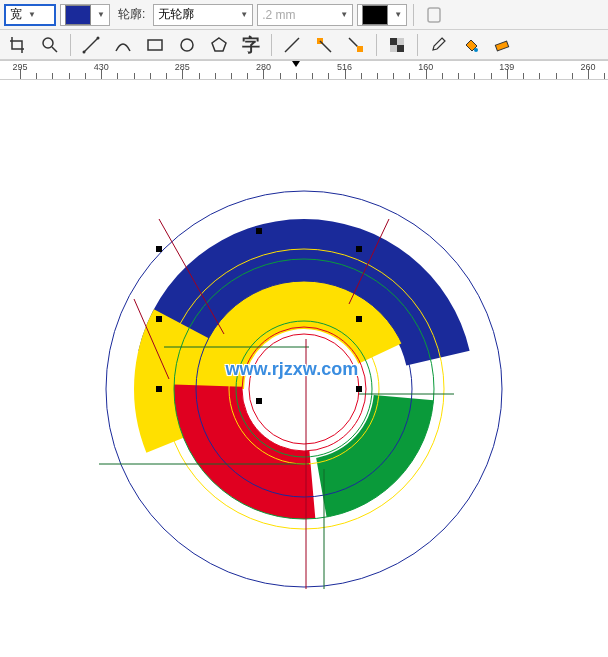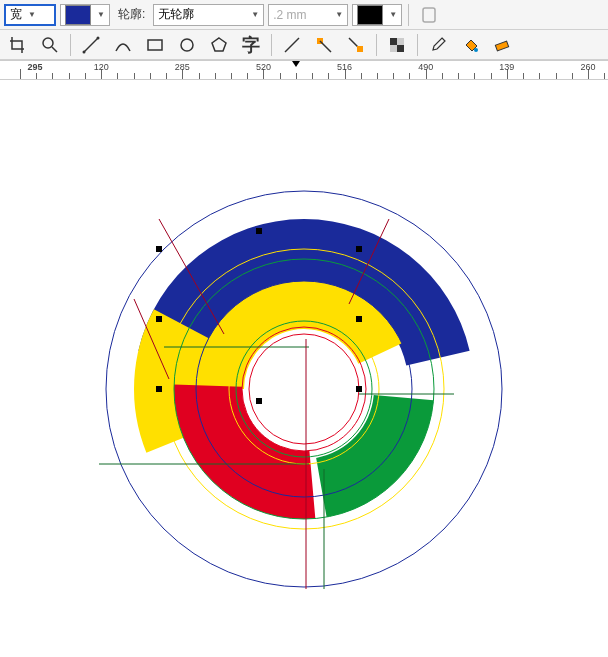--- a/index.html
+++ b/index.html
@@ -29,25 +29,25 @@
 <div class="toolbar-row">
   <div class="combo sel" style="width:52px;">
     <span>宽</span>
     <span class="dropdown-arrow">▼</span>
   </div>
   <div class="combo">
     <span class="color-swatch" style="background:#1a2a9a;;background:#1a2a9a"></span>
     <span class="dropdown-arrow">▼</span>
   </div>
   <span class="label">轮廓:</span>
-  <div class="combo" style="width:111px;">
+  <div class="combo" style="width:100px;">
     <span>无轮廓</span>
     <span class="dropdown-arrow" style="margin-left:auto;">▼</span>
   </div>
-  <div class="combo" style="width:80px; color:#aaa;gap:28px;">
+  <div class="combo" style="width:96px; color:#aaa;gap:28px;">
     <span>.2 mm</span>
     <span class="dropdown-arrow" style="margin-left:auto;">▼</span>
   </div>
   <div class="combo">
     <span class="color-swatch" style="background:#000;"></span>
     <span class="dropdown-arrow">▼</span>
   </div>
   <span class="sep"></span>
   <button class="tb-btn">
     <svg class="icon-svg" viewBox="0 0 20 20">
@@ -140,51 +140,51 @@
     </button>
   <button class="tb-btn">
       <svg class="icon-svg" viewBox="0 0 20 20">
         <rect x="4" y="8" width="12" height="6" fill="#f90" stroke="#333" transform="rotate(-20 10 11)"></rect>
       </svg>
     </button>
 </div>
 
 <div class="ruler" id="ruler">
     <div class="ruler-tick major" style="left: 20px;"></div>
-    <div class="ruler-label" style="left: 35px; font-weight: bold;">295</div>
+    <div class="ruler-label" style="left: 20px;">295</div>
     <div class="ruler-tick" style="left: 36.2286px;"></div>
     <div class="ruler-tick" style="left: 52.4571px;"></div>
     <div class="ruler-tick" style="left: 68.6857px;"></div>
     <div class="ruler-tick" style="left: 84.9143px;"></div>
     <div class="ruler-tick major" style="left: 101.143px;"></div>
-    <div class="ruler-label" style="left: 101.143px;">120</div>
+    <div class="ruler-label" style="left: 101.143px;">430</div>
     <div class="ruler-tick" style="left: 117.371px;"></div>
     <div class="ruler-tick" style="left: 133.6px;"></div>
     <div class="ruler-tick" style="left: 149.829px;"></div>
     <div class="ruler-tick" style="left: 166.057px;"></div>
     <div class="ruler-tick major" style="left: 182.286px;"></div>
     <div class="ruler-label" style="left: 182.286px; text-align: center;">285</div>
     <div class="ruler-tick" style="left: 198.514px;"></div>
     <div class="ruler-tick" style="left: 214.743px;"></div>
     <div class="ruler-tick" style="left: 230.971px;"></div>
     <div class="ruler-tick" style="left: 247.2px;"></div>
     <div class="ruler-tick major" style="left: 263.429px;"></div>
-    <div class="ruler-label" style="left: 263.429px;">520</div>
+    <div class="ruler-label" style="left: 263.429px;">280</div>
     <div class="ruler-tick" style="left: 279.657px;"></div>
     <div class="ruler-tick" style="left: 295.886px;"></div>
     <div class="ruler-tick" style="left: 312.114px;"></div>
     <div class="ruler-tick" style="left: 328.343px;"></div>
     <div class="ruler-tick major" style="left: 344.571px;"></div>
     <div class="ruler-label" style="left: 344.571px;">516</div>
     <div class="ruler-tick" style="left: 360.8px;"></div>
     <div class="ruler-tick" style="left: 377.029px;"></div>
     <div class="ruler-tick" style="left: 393.257px;"></div>
     <div class="ruler-tick" style="left: 409.486px;"></div>
     <div class="ruler-tick major" style="left: 425.714px;"></div>
-    <div class="ruler-label" style="left: 425.714px;">490</div>
+    <div class="ruler-label" style="left: 425.714px;">160</div>
     <div class="ruler-tick" style="left: 441.943px;"></div>
     <div class="ruler-tick" style="left: 458.171px;"></div>
     <div class="ruler-tick" style="left: 474.4px;"></div>
     <div class="ruler-tick" style="left: 490.629px;"></div>
     <div class="ruler-tick major" style="left: 506.857px;"></div>
     <div class="ruler-label" style="left: 506.857px;">139</div>
     <div class="ruler-tick" style="left: 523.086px;"></div>
     <div class="ruler-tick" style="left: 539.314px;"></div>
     <div class="ruler-tick" style="left: 555.543px;"></div>
     <div class="ruler-tick" style="left: 571.771px;"></div>
@@ -211,20 +211,21 @@
       <circle cx="265" cy="300" r="108" fill="none" stroke="#1a2a9a" stroke-width="1"></circle>
       <line x1="60" y1="375" x2="270" y2="375" stroke="#106b28" stroke-width="1"></line>
       <line x1="125" y1="258" x2="270" y2="258" stroke="#106b28" stroke-width="1"></line>
       <line x1="320" y1="305" x2="415" y2="305" stroke="#106b28" stroke-width="1"></line>
       <line x1="267" y1="250" x2="267" y2="500" stroke="#a00020" stroke-width="1"></line>
       <line x1="285" y1="380" x2="285" y2="500" stroke="#106b28" stroke-width="1"></line>
       <line x1="120" y1="130" x2="185" y2="245" stroke="#a00020" stroke-width="1"></line>
       <line x1="350" y1="130" x2="310" y2="215" stroke="#a00020" stroke-width="1"></line>
       <line x1="130" y1="290" x2="95" y2="210" stroke="#a00020" stroke-width="1"></line>
     </svg>
+  <span class="watermark">www.rjzxw.com</span>
 
   <div class="sel-handle" style="left:156px; top:166px;"></div>
   <div class="sel-handle" style="left:256px; top:148px;"></div>
   <div class="sel-handle" style="left:356px; top:166px;"></div>
   <div class="sel-handle" style="left:156px; top:236px;"></div>
   <div class="sel-handle" style="left:356px; top:236px;"></div>
   <div class="sel-handle" style="left:156px; top:306px;"></div>
   <div class="sel-handle" style="left:256px; top:318px;"></div>
   <div class="sel-handle" style="left:356px; top:306px;"></div>
 </div>

